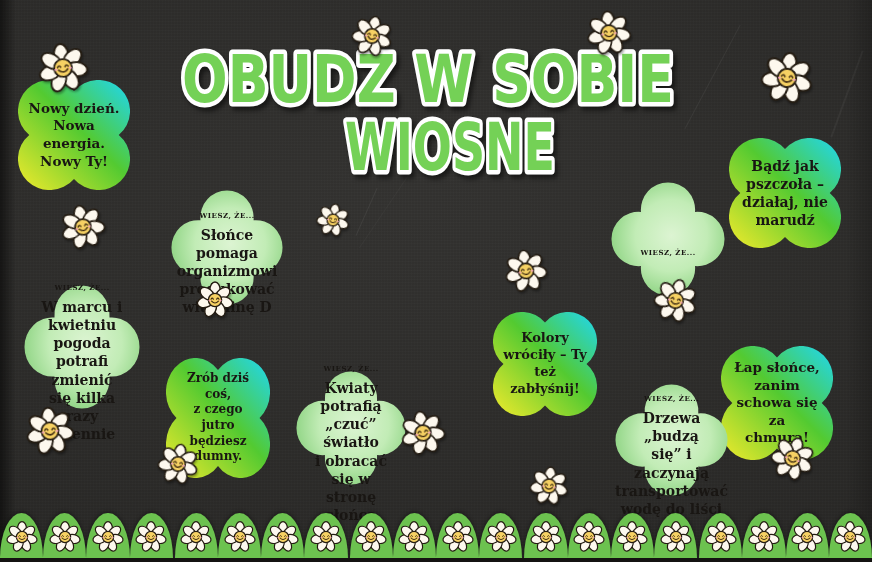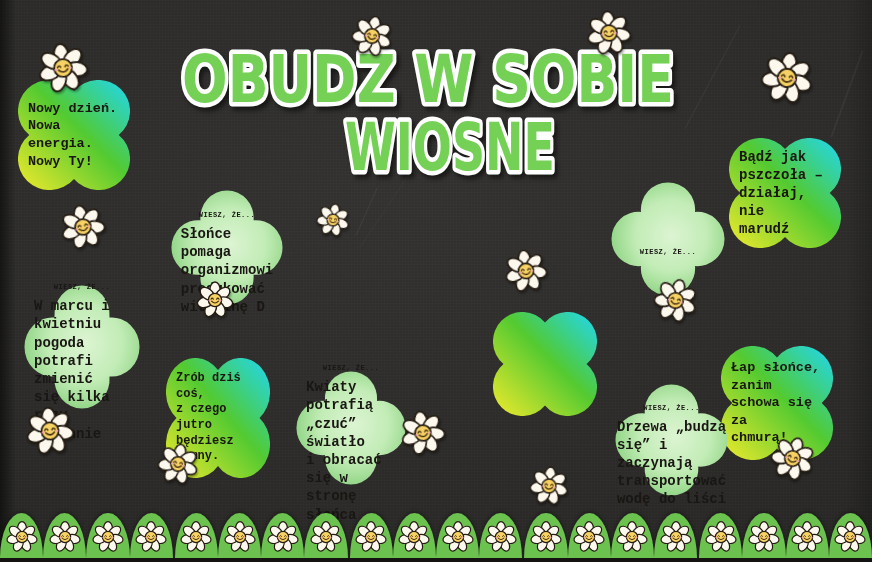--- a/index.html
+++ b/index.html
@@ -20,21 +20,21 @@
   .s2{left:846px;top:48px;height:92px;transform:rotate(20deg);width:2px;background:rgba(255,255,255,.05);}
   .s3{left:366px;top:186px;height:52px;transform:rotate(24deg);}
   .s4{left:398px;top:120px;height:140px;transform:rotate(34deg);background:rgba(255,255,255,.03);}
 
   .title-svg{position:absolute;left:0;top:0;width:872px;height:210px;z-index:2;
     filter:drop-shadow(3px 4px 2px rgba(0,0,0,.5));}
   .title-svg text{font-family:"DejaVu Sans",sans-serif;font-weight:bold;
     paint-order:stroke;stroke:#ffffff;stroke-width:9px;stroke-linejoin:round;}
 
   .card{position:absolute;z-index:2;display:flex;flex-direction:column;
-        align-items:center;justify-content:center;font-family:Liberation Mono, monospace;}
+        align-items:center;justify-content:center;text-align:center;}
   .card .shape{position:absolute;inset:0;width:100%;height:100%;}
   .card .txt{position:relative;z-index:1;white-space:pre-line;font-weight:700;
              color:#191613;line-height:1.3;padding:0 10px;}
   .card .heading{position:relative;z-index:1;font-weight:700;color:#191613;
              font-size:7px;letter-spacing:.5px;margin-bottom:6px;margin-top:32px;}
   .c1{left:18px;top:80px;width:112px;height:110px;}   .c1 .txt{font-size:13.5px;}
   .c2{left:171px;top:190px;width:112px;height:115px;} 
   .c3{left:24px;top:285px;width:116px;height:124px;}
   .c4{left:166px;top:358px;width:104px;height:120px;} .c4 .txt{font-size:12px;}
   .c5{left:371px;top:235px;width:99px;height:108px;}  .c5 .txt{font-size:13px;}
@@ -133,20 +133,23 @@
       </svg>
     <div class="txt">Zrób dziś coś,
 z czego jutro
 będziesz
 dumny.</div>
   </div>
   <div class="card quote c7">
     <svg class="shape" viewBox="0 0 120 120" preserveAspectRatio="none">
         <use href="#clover" fill="url(#gq)"></use>
       </svg>
+    <div class="txt">Kolory
+wróciły – Ty
+też zabłyśnij!</div>
   </div>
   <div class="card quote c11">
     <svg class="shape" viewBox="0 0 120 120" preserveAspectRatio="none">
         <use href="#clover" fill="url(#gq)"></use>
       </svg>
     <div class="txt">Łap słońce,
 zanim
 schowa się za
 chmurą!</div>
   </div>

